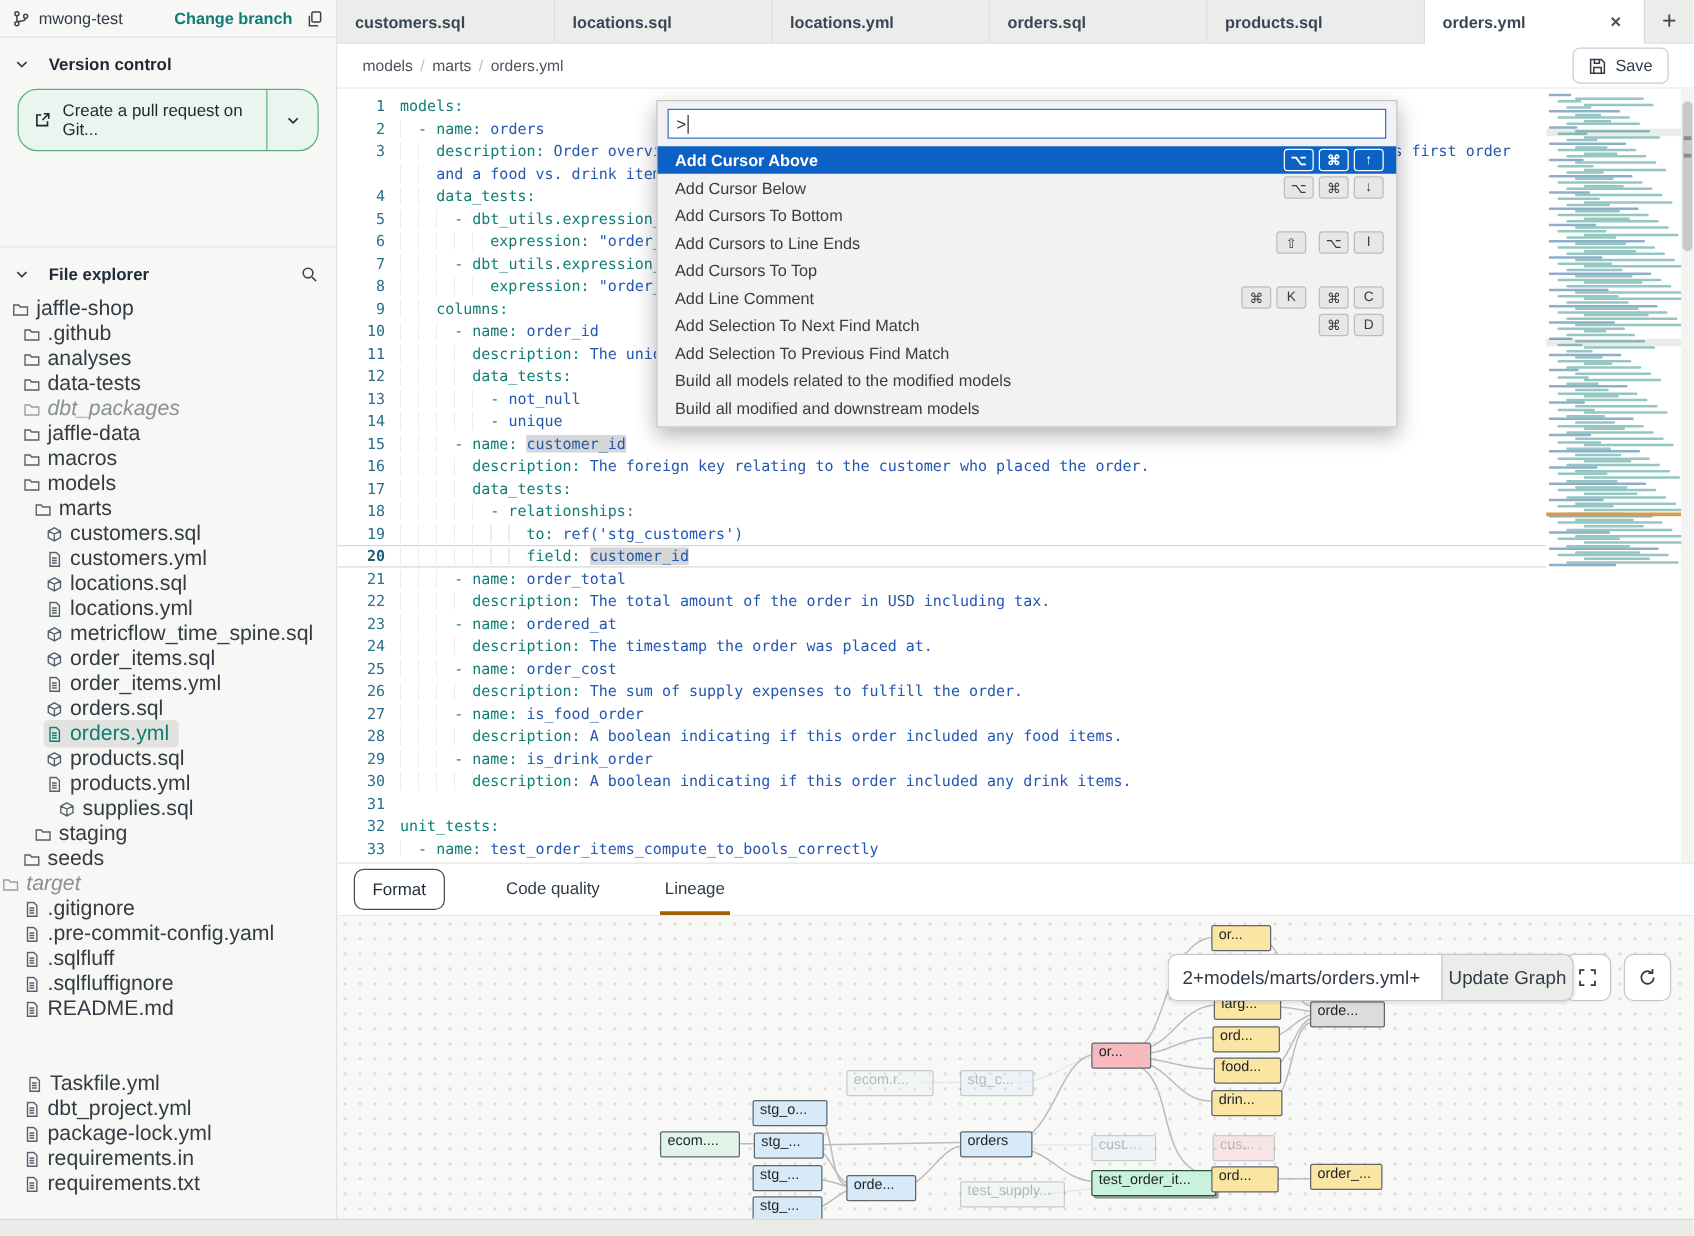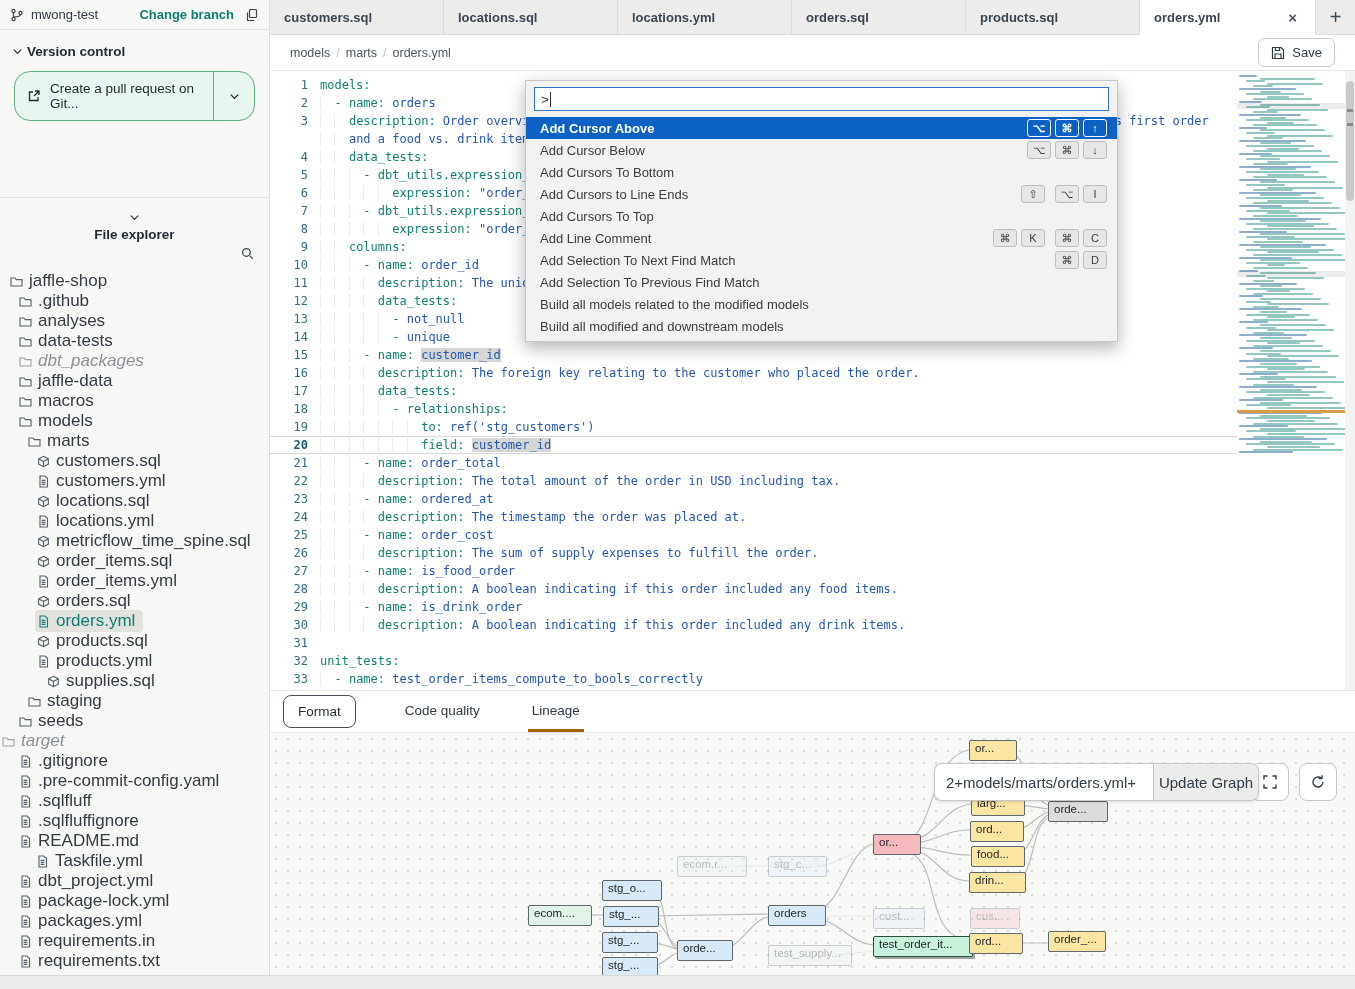--- a/index.html
+++ b/index.html
@@ -8,28 +8,28 @@
   svg{display:block}
 
   
   .sidebar{position:absolute;left:0;top:0;width:270px;height:975px;background:#f7f7f5;
            border-right:1px solid #dddddb;box-sizing:border-box;}
   .branch-row{height:29px;display:flex;align-items:center;padding:0 10px;gap:7px;
               border-bottom:1px solid #e3e3e1;}
   .branch-name{font-size:13px;color:#2f3b47;flex:0 0 auto;}
   .change-branch{font-size:13px;color:#0e7d74;font-weight:600;margin-left:auto;cursor:pointer;}
   .copy-btn{margin-left:4px;cursor:pointer;display:flex;}
-  .section-head{display:flex;align-items:center;gap:4px;padding:14px 12px 8px 12px;
+  .section-head{display:flex;align-items:center;gap:16px;padding:14px 12px 8px 12px;
                 font-size:13.5px;font-weight:700;color:#1f2a36;}
   .section-head .chev{display:flex}
   .pr-btn{margin:4px 14px;height:48px;display:flex;align-items:stretch;background:#e9f6ef;
           border:1px solid #5fae83;border-radius:16px;overflow:hidden;cursor:pointer;}
   .pr-main{flex:1;display:flex;align-items:center;gap:9px;padding:0 12px;font-size:13.5px;color:#1d2b26;}
   .pr-caret{width:40px;display:flex;align-items:center;justify-content:center;border-left:1px solid #5fae83;}
-  .fe-head{margin-top:76px;border-top:1px solid #e3e3e1;display:flex;flex-direction:column;}
+  .fe-head{margin-top:76px;border-top:1px solid #e3e3e1;display:flex;}
   .fe-head .search{margin-left:auto;margin-right:2px;display:flex;cursor:pointer;}
   .tree{padding-top:2px;}
   .tree-row{height:20px;display:flex;align-items:center;font-size:17px;color:#333b44;cursor:pointer;}
   .tree-row .wrap{display:flex;align-items:center;gap:6px;padding:1px 8px 1px 2px;border-radius:4px;}
   .tree-row.muted{color:#8a9097;font-style:italic;}
   .tree-row.sel .wrap{background:#e2e2df;}
   .tree-row.sel .lbl{color:#0e7d74;}
   .tree-row .ticon{display:flex;flex:0 0 auto;}
 
   
@@ -473,21 +473,21 @@
         <div class="tree-row" style="padding-left: 17px;">
           <span class="wrap">
             <span class="ticon">
               <svg width="13" height="13" viewBox="0 0 13 13" fill="none" stroke="#55606b" stroke-width="1.1">
                 <path d="M3 1h5L10.5 3.5V12H3z M4.6 5.4h3.8 M4.6 7.4h3.8 M4.6 9.4h3.8"></path>
               </svg>
             </span>
             <span class="lbl">README.md</span>
           </span>
         </div>
-        <div class="tree-row" style="padding-left: 34px;">
+        <div class="tree-row" style="padding-left: 19px; margin-top: 40px;">
           <span class="wrap">
             <span class="ticon">
               <svg width="13" height="13" viewBox="0 0 13 13" fill="none" stroke="#55606b" stroke-width="1.1">
                 <path d="M3 1h5L10.5 3.5V12H3z M4.6 5.4h3.8 M4.6 7.4h3.8 M4.6 9.4h3.8"></path>
               </svg>
             </span>
             <span class="lbl">Taskfile.yml</span>
           </span>
         </div>
         <div class="tree-row" style="padding-left: 17px;">
@@ -501,30 +501,20 @@
           </span>
         </div>
         <div class="tree-row" style="padding-left: 17px;">
           <span class="wrap">
             <span class="ticon">
               <svg width="13" height="13" viewBox="0 0 13 13" fill="none" stroke="#55606b" stroke-width="1.1">
                 <path d="M3 1h5L10.5 3.5V12H3z M4.6 5.4h3.8 M4.6 7.4h3.8 M4.6 9.4h3.8"></path>
               </svg>
             </span>
             <span class="lbl">package-lock.yml</span>
-          </span>
-        </div>
-        <div class="tree-row" style="padding-left: 17px;">
-          <span class="wrap">
-            <span class="ticon">
-              <svg width="13" height="13" viewBox="0 0 13 13" fill="none" stroke="#55606b" stroke-width="1.1">
-                <path d="M3 1h5L10.5 3.5V12H3z M4.6 5.4h3.8 M4.6 7.4h3.8 M4.6 9.4h3.8"></path>
-              </svg>
-            </span>
-            <span class="lbl">packages.yml</span>
           </span>
         </div>
         <div class="tree-row" style="padding-left: 17px;">
           <span class="wrap">
             <span class="ticon">
               <svg width="13" height="13" viewBox="0 0 13 13" fill="none" stroke="#55606b" stroke-width="1.1">
                 <path d="M3 1h5L10.5 3.5V12H3z M4.6 5.4h3.8 M4.6 7.4h3.8 M4.6 9.4h3.8"></path>
               </svg>
             </span>
             <span class="lbl">requirements.in</span>

